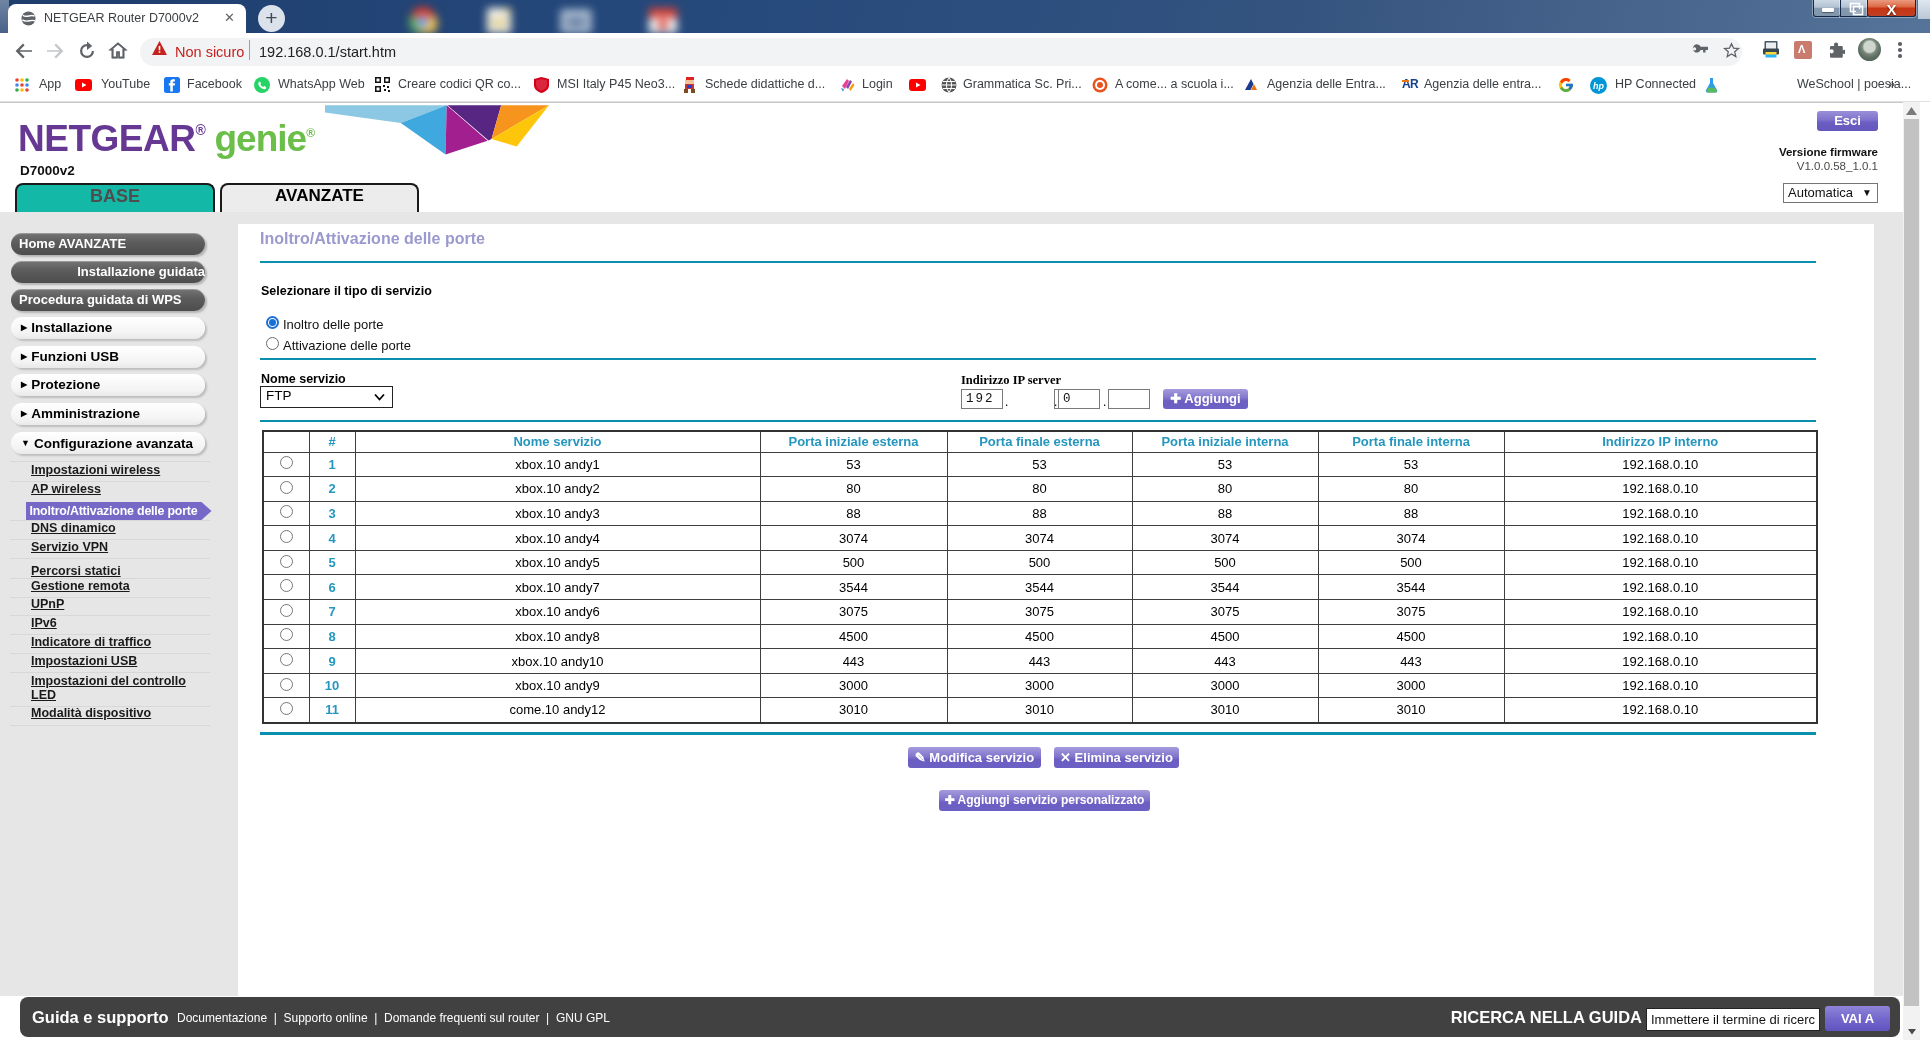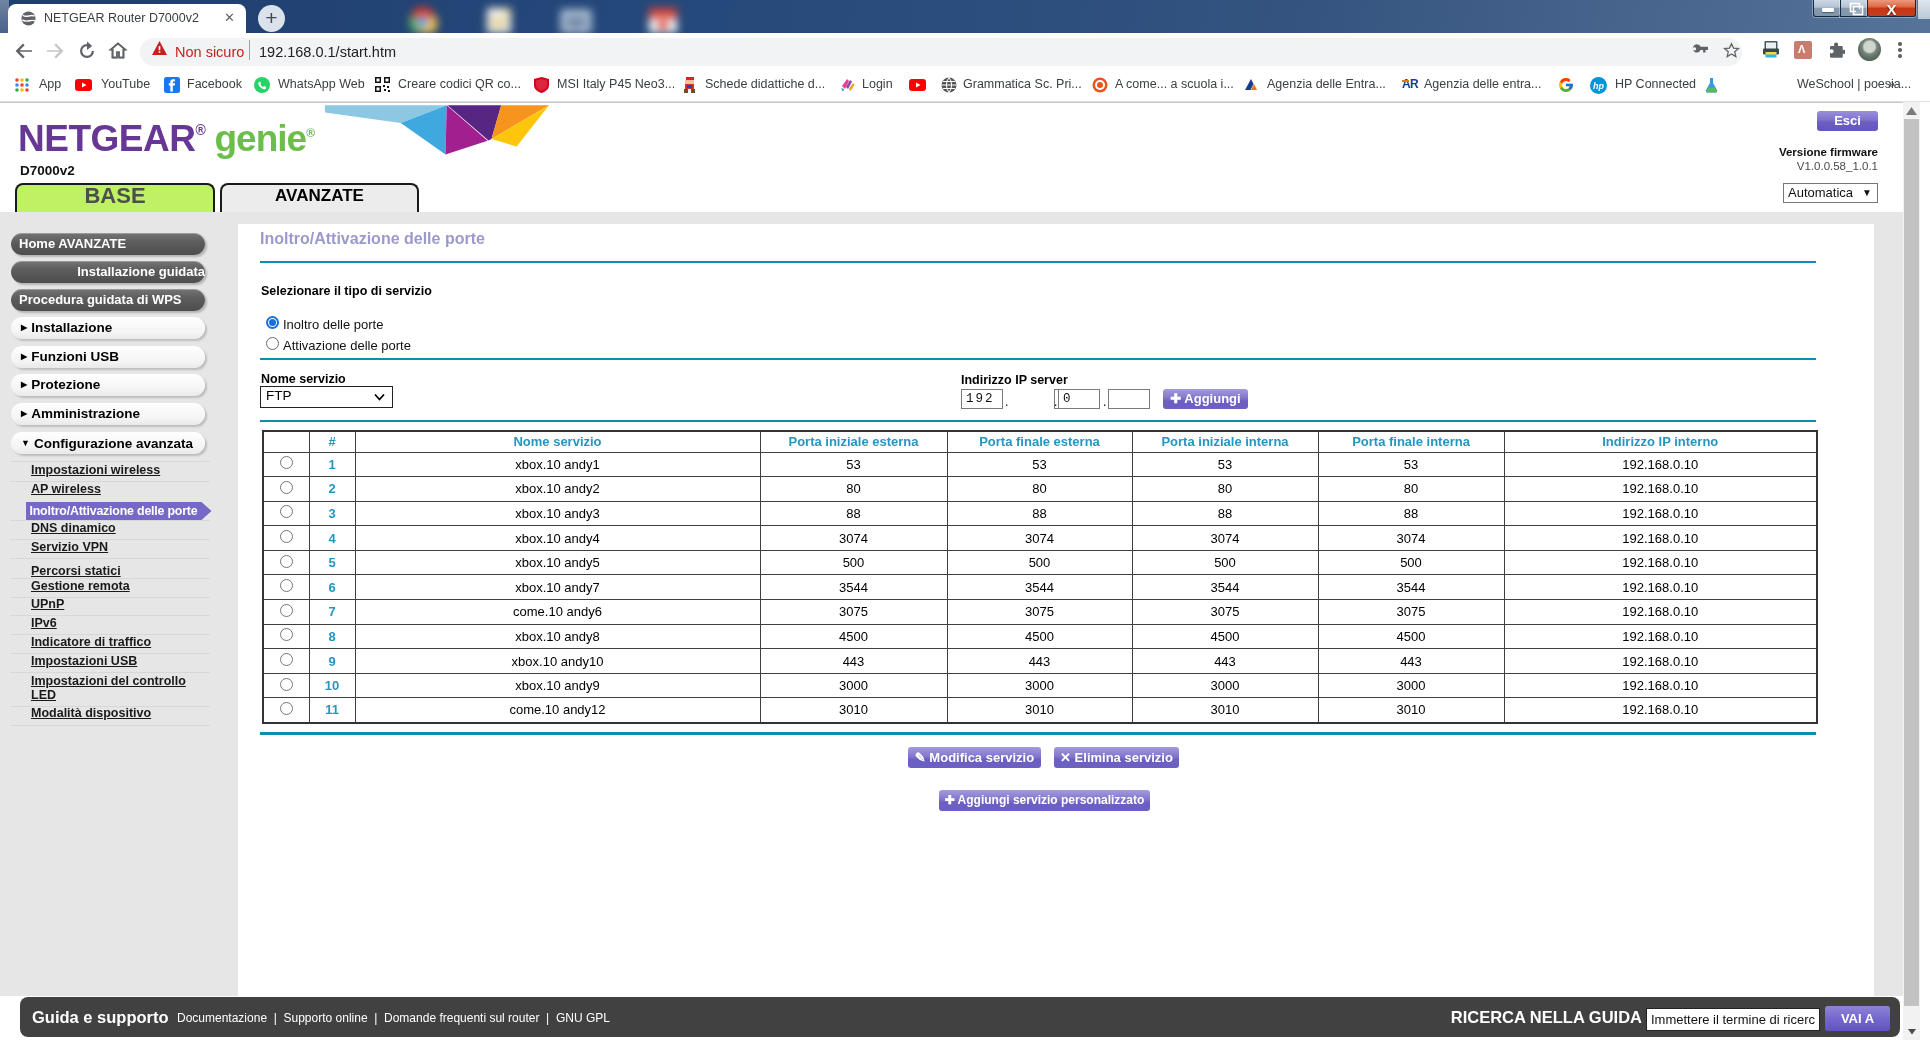--- a/index.html
+++ b/index.html
@@ -35,21 +35,21 @@
 #netgear { position:absolute; left:18px; top:14px; font-size:37px; font-weight:bold; color:#663894; letter-spacing:-0.5px;}
 #genie { color:#6cbe4b; letter-spacing:-1px; }
 #model { position:absolute; left:20px; top:59px; font-size:13.5px; font-weight:bold; color:#111; }
 #esci { position:absolute; left:1817px; top:7px; width:61px; height:20px; border-radius:3px;
   background:linear-gradient(#9a90d8 0%,#7f72cc 45%,#6c5ec2 55%,#6356bd 100%); color:#fff; font-weight:bold; font-size:13px; text-align:center; line-height:20px; }
 #fw1 { position:absolute; right:25px; top:42px; font-size:11.5px; font-weight:bold; color:#111; width:300px; text-align:right;}
 #fw2 { position:absolute; right:25px; top:56px; font-size:11.5px; color:#4a4a46; width:300px; text-align:right;}
 #langsel { position:absolute; left:1783px; top:79px; width:95px; height:20px; border:1px solid #767676; background:#fff; font-size:13px; color:#111; padding-left:4px; line-height:18px;}
 
 
-#tabbase { position:absolute; left:15px; top:79px; width:200px; height:30px; background:#bef264; border:2px solid #1a1a1a; border-bottom:none; border-radius:8px 8px 0 0; color:#4e4e4e; font-weight:bold; font-size:22px; text-align:center; line-height:22px; }
+#tabbase { position:absolute; left:15px; top:79px; width:200px; height:30px; background:#14b8a6; border:2px solid #1a1a1a; border-bottom:none; border-radius:8px 8px 0 0; color:#4e4e4e; font-weight:bold; font-size:18px; text-align:center; line-height:22px; }
 #tabadv { position:absolute; left:220px; top:79px; width:199px; height:30px; background:#ececec; border:2px solid #1a1a1a; border-bottom:none; border-radius:8px 8px 0 0; color:#000; font-weight:bold; font-size:17px; text-align:center; line-height:22px; }
 
 #pbody { position:absolute; left:0; top:109px; width:1903px; height:785px; background:#e6e6e6; }
 #card { position:absolute; left:238px; top:11.5px; width:1636px; height:773.5px; background:#fff; }
 
 
 .sbdark { position:absolute; left:11px; width:194px; height:22px; border-radius:11px;
   background:linear-gradient(#757575 0%,#5d5d5d 40%,#4d4d4d 100%); box-shadow:2px 2px 2px #b4b4b4, inset 0 1px 0 rgba(255,255,255,.28); color:#fff; font-weight:bold; font-size:13px; line-height:22px; padding-left:8px; }
 .sbwhite { position:absolute; left:11px; width:194px; height:22px; border-radius:11px;
   background:linear-gradient(#ffffff 0%,#f4f4f4 70%,#e9e9e9 100%); box-shadow:2px 2px 2px #bdbdbd; color:#000; font-weight:bold; font-size:13.5px; line-height:22px; padding-left:10px; }
@@ -379,21 +379,21 @@
     <div class="blab" style="left:261px;top:72px;">Selezionare il tipo di servizio</div>
     <div class="radio rsel" style="left:266px;top:104px;"></div>
     <div class="rlab" style="left:283px;top:104.5px;">Inoltro delle porte</div>
     <div class="radio runsel" style="left:266px;top:125px;"></div>
     <div class="rlab" style="left:283px;top:125.5px;">Attivazione delle porte</div>
     <div class="tealhr" style="top:146px;"></div>
     <div class="blab" style="left:261px;top:160px;">Nome servizio</div>
     <div class="abs" style="left:260px;top:174px;width:133px;height:21.5px;border:1.5px solid #222;background:#fff;font-size:13.5px;line-height:18px;padding-left:5px;">FTP<svg style="position:absolute;right:7px;top:6px" width="11" height="8">
           <path d="M1 1.5 L5.5 6.5 L10 1.5" stroke="#000" stroke-width="1.8" fill="none"></path>
         </svg></div>
-    <div class="blab" style="left:961px;top:161px;">Indirizzo IP server</div>
+    <div class="blab" style="left:961px;top:161px;font-family:Liberation Serif, serif;">Indirizzo IP server</div>
     <div class="ipbox" style="left:961px;top:177px;">192</div>
     <div class="abs" style="left:1005px;top:183px;font-size:12px;">.</div>
     <div class="ipbox" style="left:1054px;top:177px;">168</div>
     <div class="abs" style="left:1054px;top:183px;font-size:12px;">.</div>
     <div class="ipbox" style="left:1058px;top:177px;">0</div>
     <div class="abs" style="left:1103px;top:183px;font-size:12px;">.</div>
     <div class="ipbox" style="left:1108px;top:177px;"></div>
     <div class="pbtn" style="left:1163px;top:176.5px;width:85px;height:20px;line-height:20px;">✚ Aggiungi</div>
     <div class="tealhr" style="top:208px;"></div>
 
@@ -465,21 +465,21 @@
             <td>xbox.10 andy7</td>
             <td>3544</td>
             <td>3544</td>
             <td>3544</td>
             <td>3544</td>
             <td>192.168.0.10</td>
           </tr>
           <tr>
             <td><span style="display:inline-block;width:13px;height:13px;border:1px solid #777;border-radius:50%;"></span></td>
             <td class="num">7</td>
-            <td>come.10 andy6</td>
+            <td>xbox.10 andy6</td>
             <td>3075</td>
             <td>3075</td>
             <td>3075</td>
             <td>3075</td>
             <td>192.168.0.10</td>
           </tr>
           <tr>
             <td><span style="display:inline-block;width:13px;height:13px;border:1px solid #777;border-radius:50%;"></span></td>
             <td class="num">8</td>
             <td>xbox.10 andy8</td>

